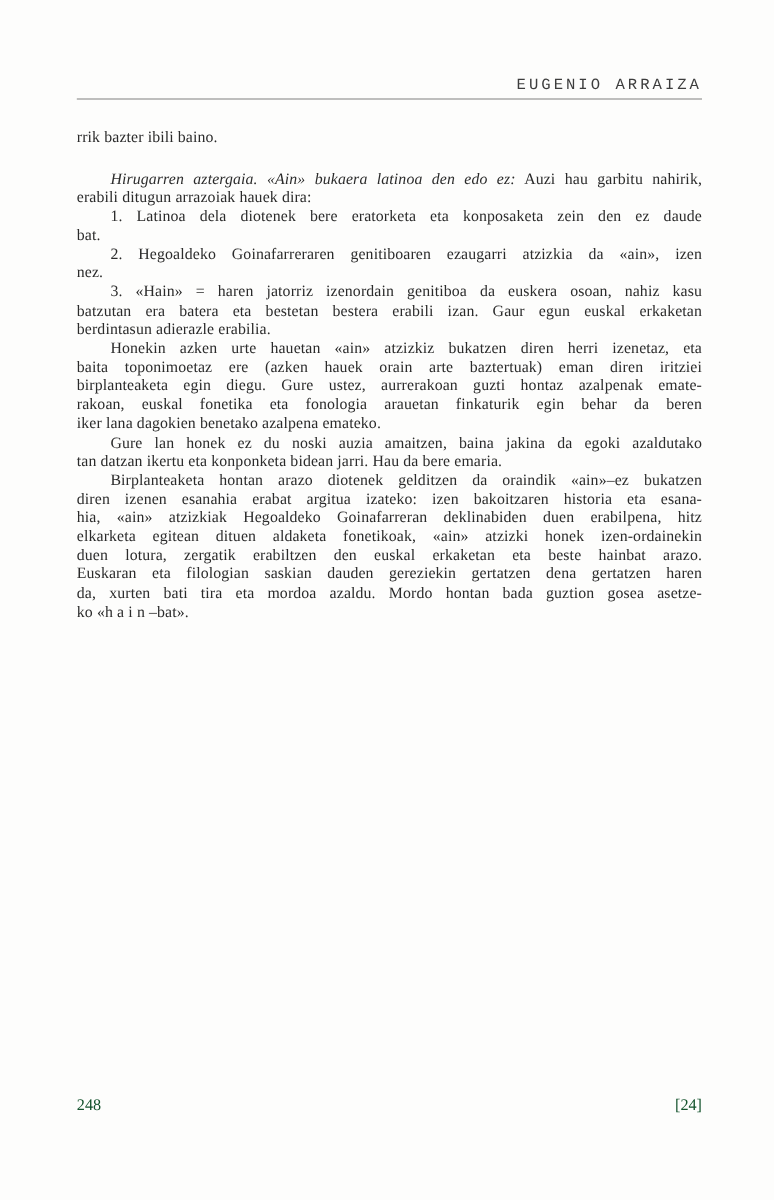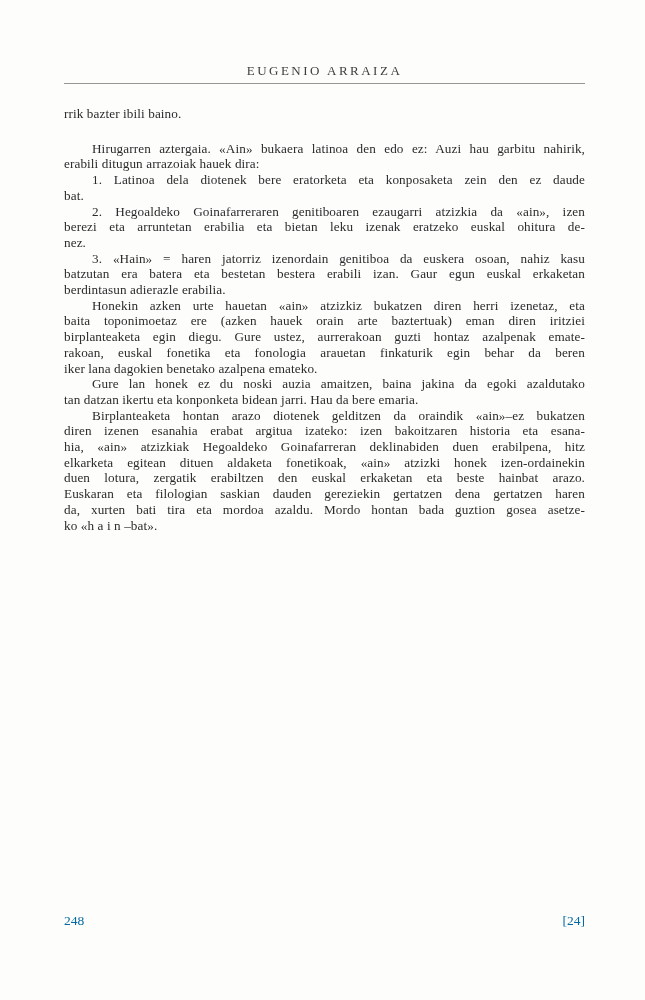--- a/index.html
+++ b/index.html
@@ -15,26 +15,27 @@
     background: #fdfdfc;
     overflow: hidden;
     font-family: "Liberation Serif", "DejaVu Serif", serif;
     color: #2b2b2b;
   }
   .running-header {
     position: absolute;
     top: 63px;
     left: 64px;
     width: 521px;
-    text-align: center;
+    text-align: right;
     font-size: 13px;
     letter-spacing: 2.5px;
     color: #3d3d3d;
     padding-bottom: 4px;
     border-bottom: 1px solid #969693;
+    font-family: Liberation Mono, monospace;
   }
   .text-body {
     position: absolute;
     top: 106px;
     left: 64px;
     width: 521px;
     font-size: 13.2px;
     line-height: 15.7px;
     letter-spacing: 0.1px;
   }
@@ -44,30 +45,30 @@
     text-align: justify;
     text-align-last: justify;
     -moz-text-align-last: justify;
     white-space: normal;
   }
   .line.last {
     text-align-last: left;
     -moz-text-align-last: left;
   }
   .line.indent { padding-left: 28px; }
-  .italic { }
+  .italic { font-style: italic; }
   .footer {
     position: absolute;
     top: 913px;
     left: 64px;
     width: 521px;
     display: flex;
     justify-content: space-between;
     font-size: 13.5px;
-    color: #0369a1;
+    color: #14532d;
   }
 </style>
 </head>
 <body>
 
 <div class="page">
 
   <div class="running-header">EUGENIO ARRAIZA</div>
 
   <div class="text-body">
@@ -77,21 +78,20 @@
       <div class="paragraph section-break">
         <div class="line indent"><span class="italic">Hirugarren aztergaia. «Ain» bukaera latinoa den edo ez:</span><span> Auzi hau garbitu nahirik,</span></div>
         <div class="line last">erabili ditugun arrazoiak hauek dira:</div>
       </div>
       <div class="paragraph">
         <div class="line indent">1. Latinoa dela diotenek bere eratorketa eta konposaketa zein den ez daude</div>
         <div class="line last">bat.</div>
       </div>
       <div class="paragraph">
         <div class="line indent">2. Hegoaldeko Goinafarreraren genitiboaren ezaugarri atzizkia da «ain», izen</div>
-        <div class="line">berezi eta arruntetan erabilia eta bietan leku izenak eratzeko euskal ohitura de-</div>
         <div class="line last">nez.</div>
       </div>
       <div class="paragraph">
         <div class="line indent">3. «Hain» = haren jatorriz izenordain genitiboa da euskera osoan, nahiz kasu</div>
         <div class="line">batzutan era batera eta bestetan bestera erabili izan. Gaur egun euskal erkaketan</div>
         <div class="line last">berdintasun adierazle erabilia.</div>
       </div>
       <div class="paragraph">
         <div class="line indent">Honekin azken urte hauetan «ain» atzizkiz bukatzen diren herri izenetaz, eta</div>
         <div class="line">baita toponimoetaz ere (azken hauek orain arte baztertuak) eman diren iritziei</div>

